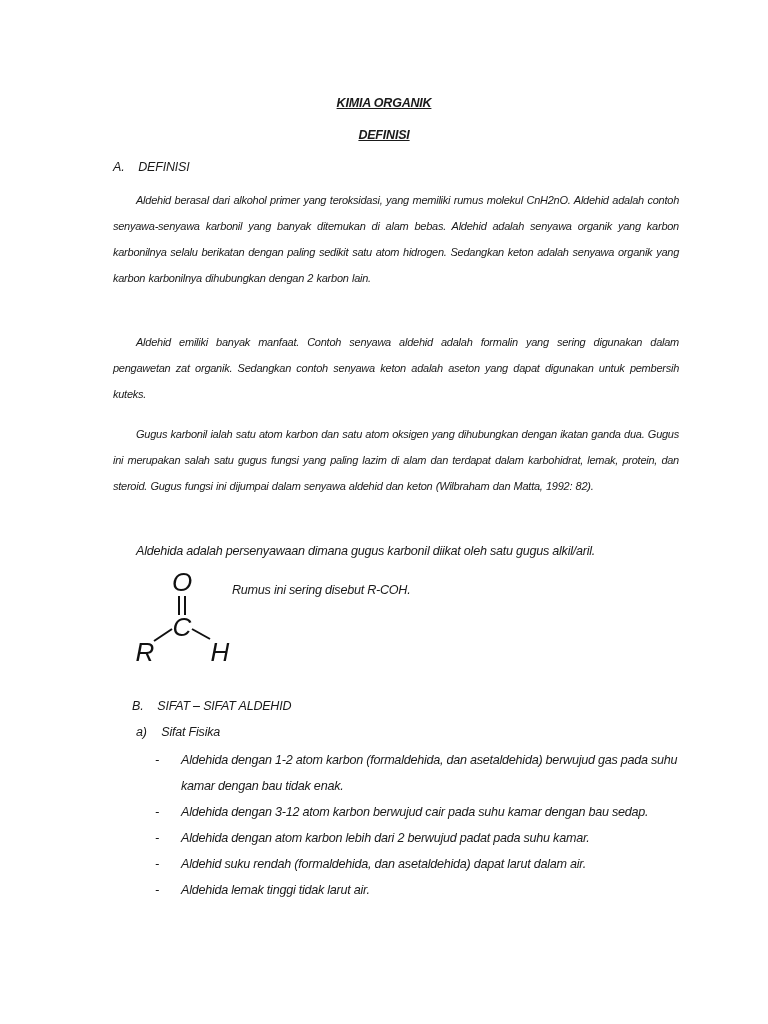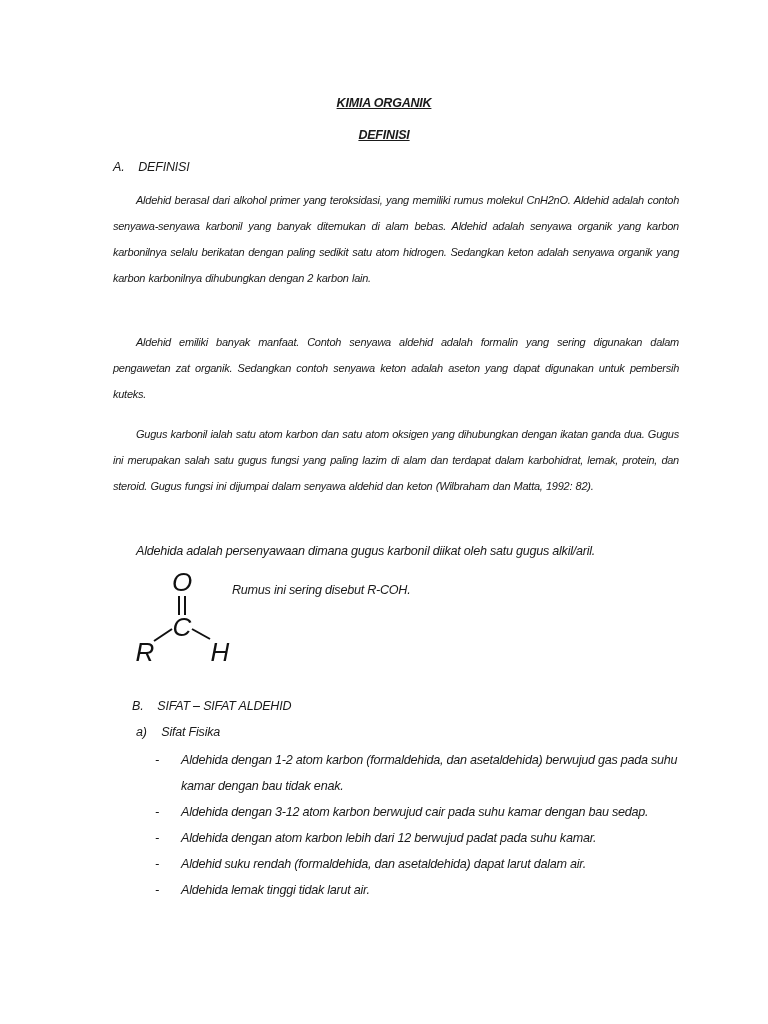--- a/index.html
+++ b/index.html
@@ -143,21 +143,21 @@
     <li>
       <span class="dash">-</span>
       <span>Aldehida dengan 1-2 atom karbon (formaldehida, dan asetaldehida) berwujud gas pada suhu kamar dengan bau tidak enak.</span>
     </li>
     <li>
       <span class="dash">-</span>
       <span>Aldehida dengan 3-12 atom karbon berwujud cair pada suhu kamar dengan bau sedap.</span>
     </li>
     <li>
       <span class="dash">-</span>
-      <span>Aldehida dengan atom karbon lebih dari 12 berwujud padat pada suhu kamar.</span>
+      <span>Aldehida dengan atom karbon lebih dari 2 berwujud padat pada suhu kamar.</span>
     </li>
     <li>
       <span class="dash">-</span>
       <span>Aldehid suku rendah (formaldehida, dan asetaldehida) dapat larut dalam air.</span>
     </li>
     <li>
       <span class="dash">-</span>
       <span>Aldehida lemak tinggi tidak larut air.</span>
     </li>
   </ul>

